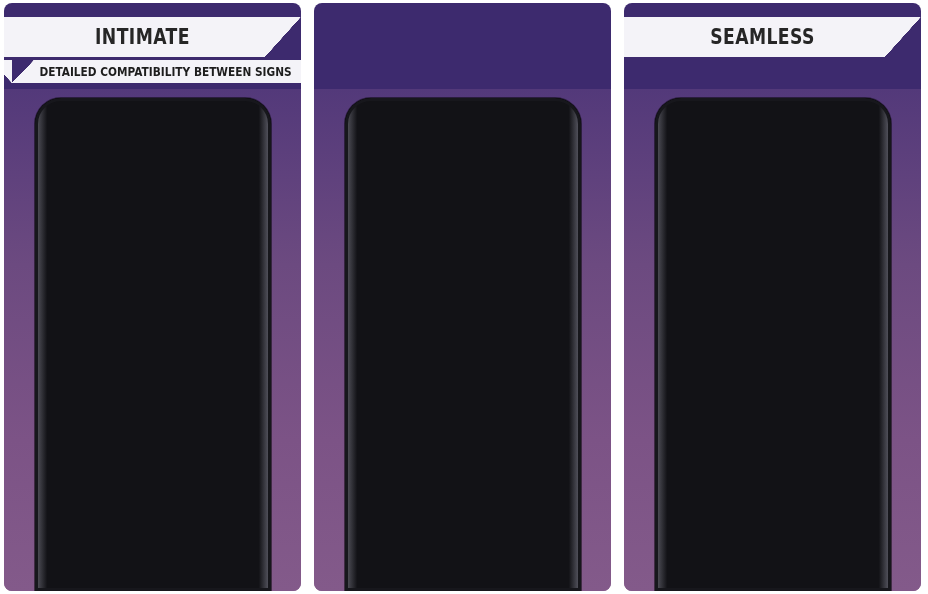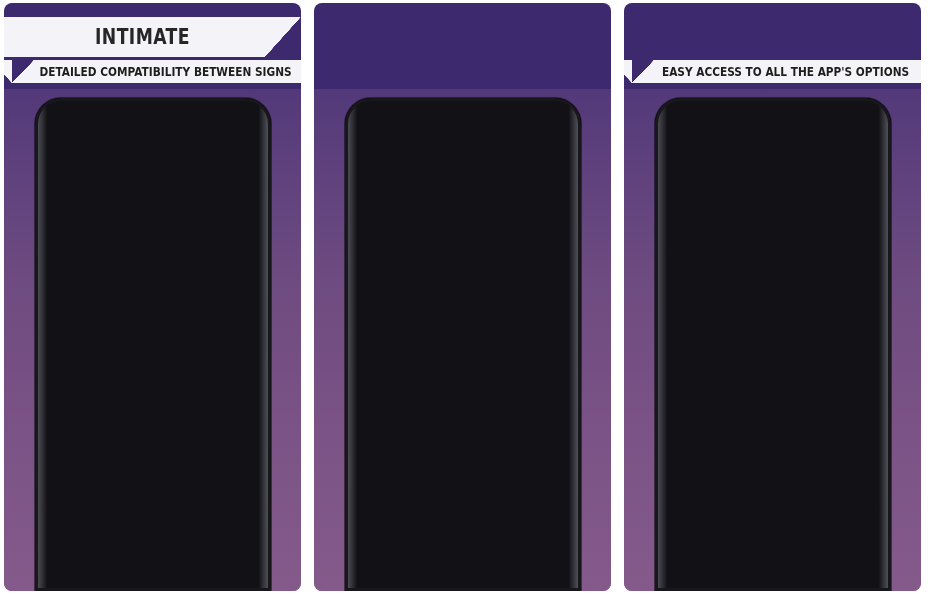--- a/index.html
+++ b/index.html
@@ -358,22 +358,22 @@
         <div class="dateline">Sunday May 26</div>
         <div class="horobody">Some people enter into unhealthy relationships because they allow them to repeat situations in their life that did not work out in the past, but which they hope they can work out now. Some people engage in these relationships because they believe they can't do better or they do not deserve to do better. If you find yourself in a situation like this now, Taurus - whether this is a relationship with a person, a job, or anything else, you need to call yourself on it and start to make other choices. You are deserving of the best.</div>
         <div class="favheart">♥</div>
       </div>
       <div class="phone-edge"></div>
     </div>
   </div>
 
   <div class="panel">
     <div class="panel-bg-lower"></div>
-    <div class="ribbon-sub">
-      <div class="rib-sublabel">EASY ACCESS TO ALL THE APP'S OPTIONS</div>
+    <div class="ribbon-top">
+      <div class="rib-label">SEAMLESS</div>
     </div>
 
     <div class="phone">
       <div class="phone-notchbar">
         <span class="dot d1"></span>
         <span class="dot d2"></span>
         <span class="dot d3"></span>
         <span class="dot d4"></span>
         <span class="speaker"></span>
         <span class="cam"></span>

